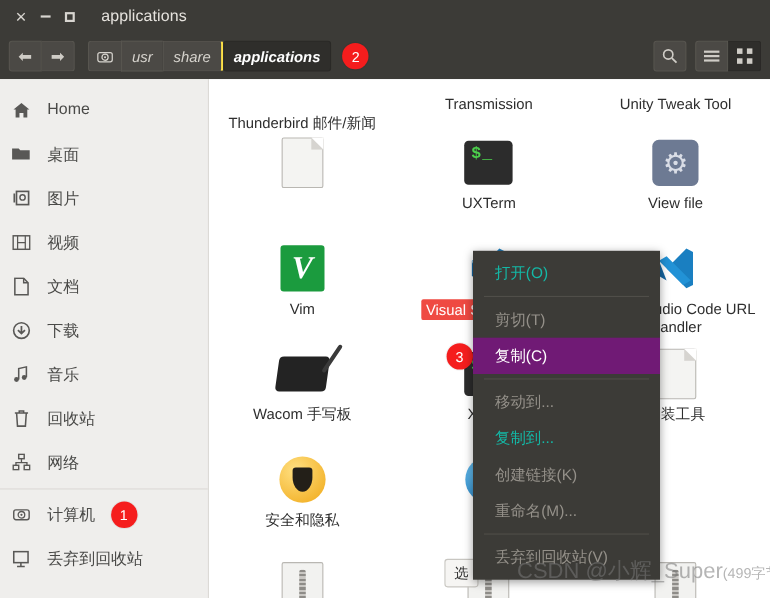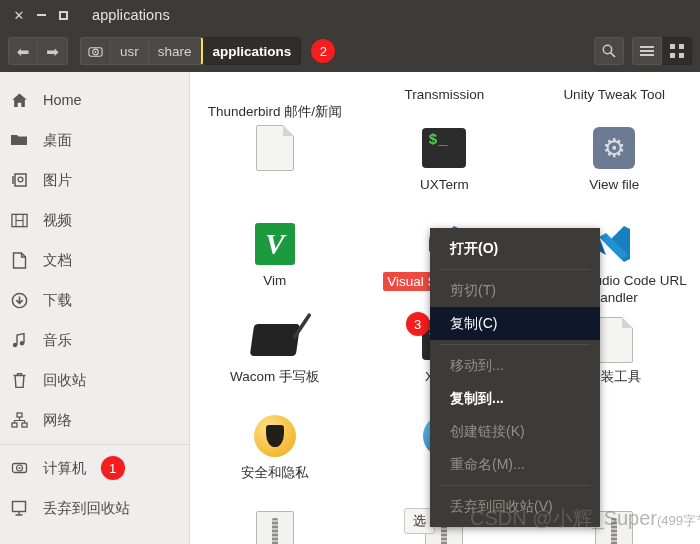--- a/index.html
+++ b/index.html
@@ -69,20 +69,21 @@
   .crumb {
     height: 28px;
     padding: 0 9px;
     display: flex; align-items: center;
     background: #4b4945;
     border: 1px solid #57554f;
     border-right: none;
     color: #d6d3cd;
     font-size: 13.5px;
     white-space: nowrap;
+    font-style: italic;
   }
   .crumb.icon-crumb { padding: 0 7px; }
   .crumb.first { border-radius: 3px 0 0 3px; }
   .crumb.active {
     background: #2f2e2b;
     color: #ffffff;
     font-weight: bold;
     border: 1px solid #2a2926;
     border-radius: 3px;
   }
@@ -280,22 +281,22 @@
   }
   .mi {
     height: 33px;
     display: flex; align-items: center;
     padding-left: 20px;
     font-size: 14px;
     color: #f2f0ec;
     white-space: nowrap;
   }
   .mi.disabled { color: #949089; }
-  .mi.bold { font-weight: bold; color: #ffffff; }
-  .mi.hl { background: #0f172a; color: #ffffff; }
+  .mi.bold { font-weight: normal; color: #14b8a6; }
+  .mi.hl { background: #701a75; color: #ffffff; }
   .msep { height: 1px; background: #504e49; margin: 4px 10px; }
 
   
   .tooltip {
     position: absolute;
     left: 404px; top: 508px;
     background: #f6f5f3;
     border: 1px solid #c8c6c1;
     border-radius: 3px;
     padding: 3px 8px;

